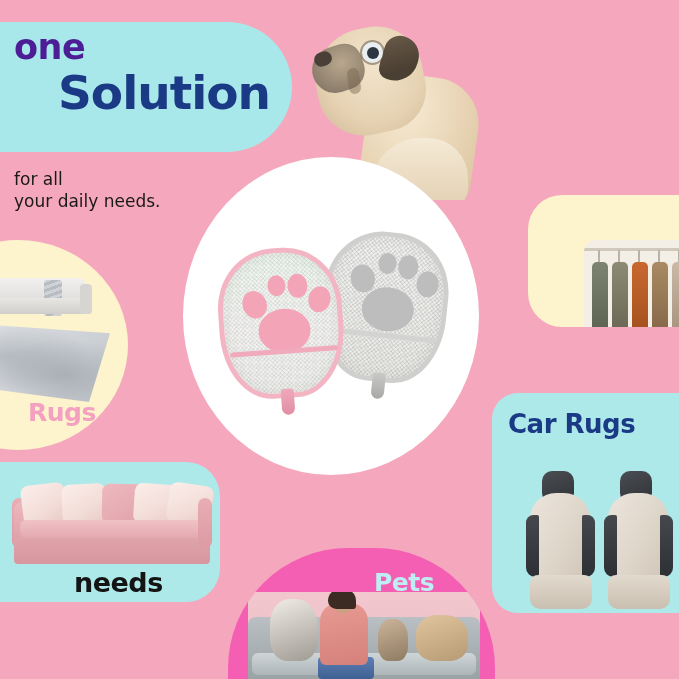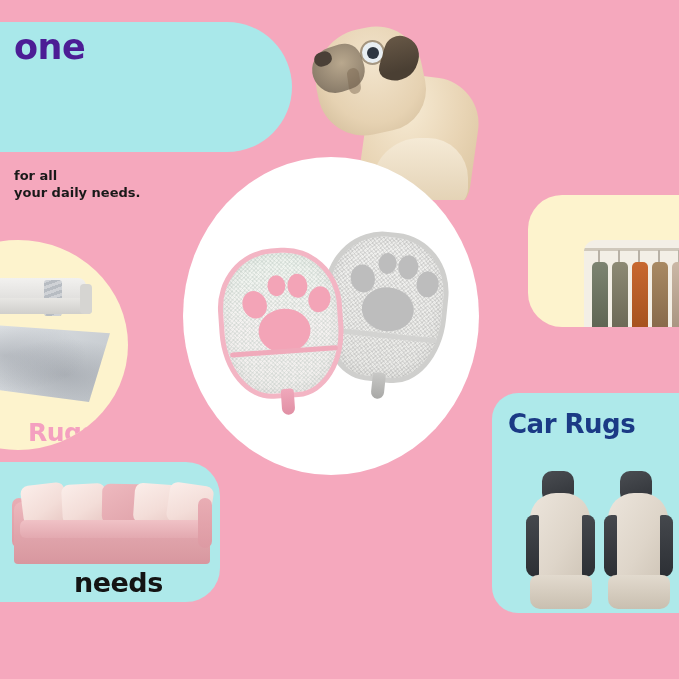--- a/index.html
+++ b/index.html
@@ -55,22 +55,22 @@
     margin-top: 4px;
     margin-left: 44px;
     font-family: "DejaVu Sans", sans-serif;
   }
 
   .subhead {
     position: absolute;
     left: 14px;
     top: 168px;
     z-index: 6;
-    font-size: 13px;
-    font-weight: 700;
+    font-size: 17px;
+    font-weight: 400;
     color: #191919;
     line-height: 1.3;
     font-family: "DejaVu Sans", sans-serif;
   }
   .subhead span { display: block; }
 
   
   .pug-wrap {
     position: absolute;
     left: 300px;
@@ -399,21 +399,20 @@
   }
   .card-rugs .card-title {
     position: absolute;
     left: 120px;
     top: 158px;
     font-size: 25px;
     font-weight: 900;
     color: #f4a0c0;
     letter-spacing: -0.5px;
     font-family: "DejaVu Sans", sans-serif;
-    margin-top: 20px;
   }
   .rug-sofa {
     position: absolute;
     left: 72px; top: 38px;
     width: 112px; height: 42px;
   }
   .rug-sofa-back {
     position: absolute;
     left: 6px; top: 0;
     width: 100px; height: 24px;
@@ -600,20 +599,21 @@
   }
 </style>
 </head>
 <body>
 
 <div id="poster">
 
   <div class="headline-banner"></div>
   <div class="headline-text">
     <span class="word-one">one</span>
+    <span class="word-solution">Solution</span>
   </div>
 
   <div class="subhead">
     <span>for all</span>
     <span>your daily needs.</span>
   </div>
 
   <div class="pug-wrap">
     <div class="pug">
       <div class="pug-body"></div>
@@ -713,14 +713,28 @@
       <div class="cushion c2"></div>
       <div class="cushion c3"></div>
       <div class="cushion c4"></div>
       <div class="cushion c5"></div>
       <div class="psofa-seat"></div>
       <div class="psofa-arm r"></div>
     </div>
     <div class="card-title">needs</div>
   </div>
 
+  <div class="card-pets">
+    <div class="card-title">Pets</div>
+    <div class="pets-photo">
+      <div class="pets-couch"></div>
+      <div class="pets-couch-seat"></div>
+      <div class="pet-dog dog1"></div>
+      <div class="pet-dog dog2"></div>
+      <div class="pet-dog dog3"></div>
+      <div class="pet-person-jeans"></div>
+      <div class="pet-person-body"></div>
+      <div class="pet-person-head"></div>
+      <div class="pet-person-hair"></div>
+    </div>
+  </div>
 
 </div>
 
 </body></html>

